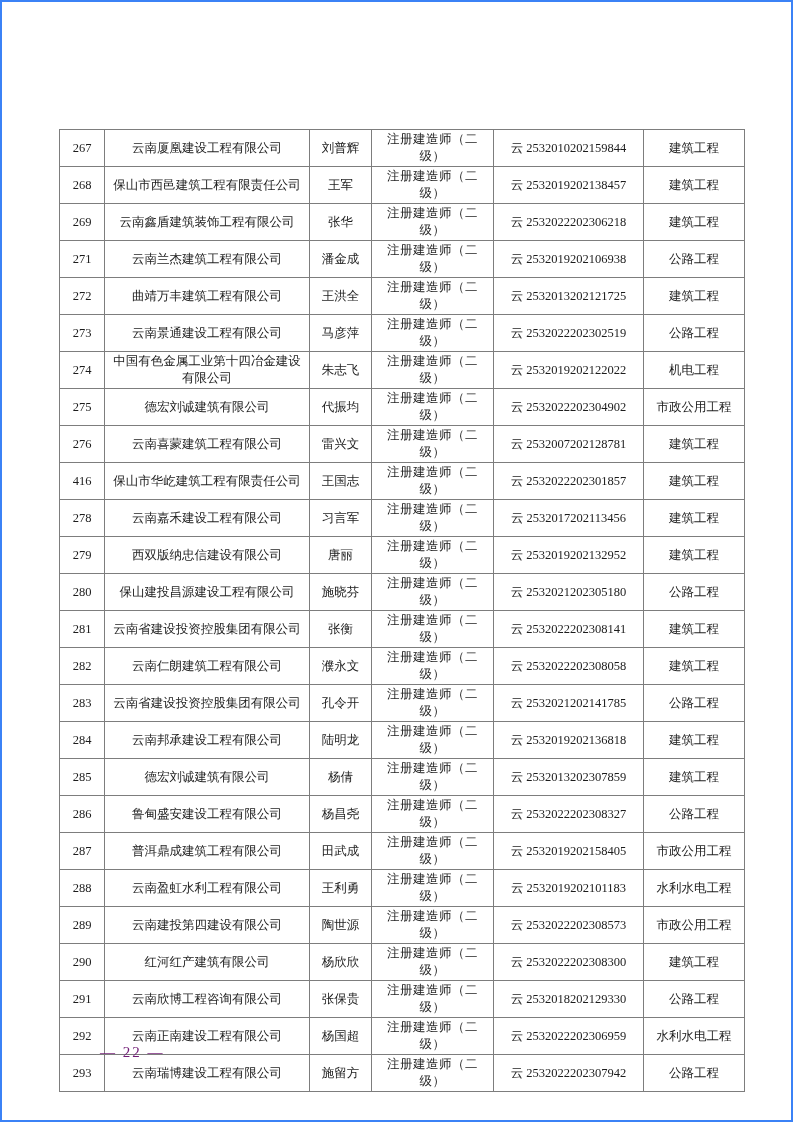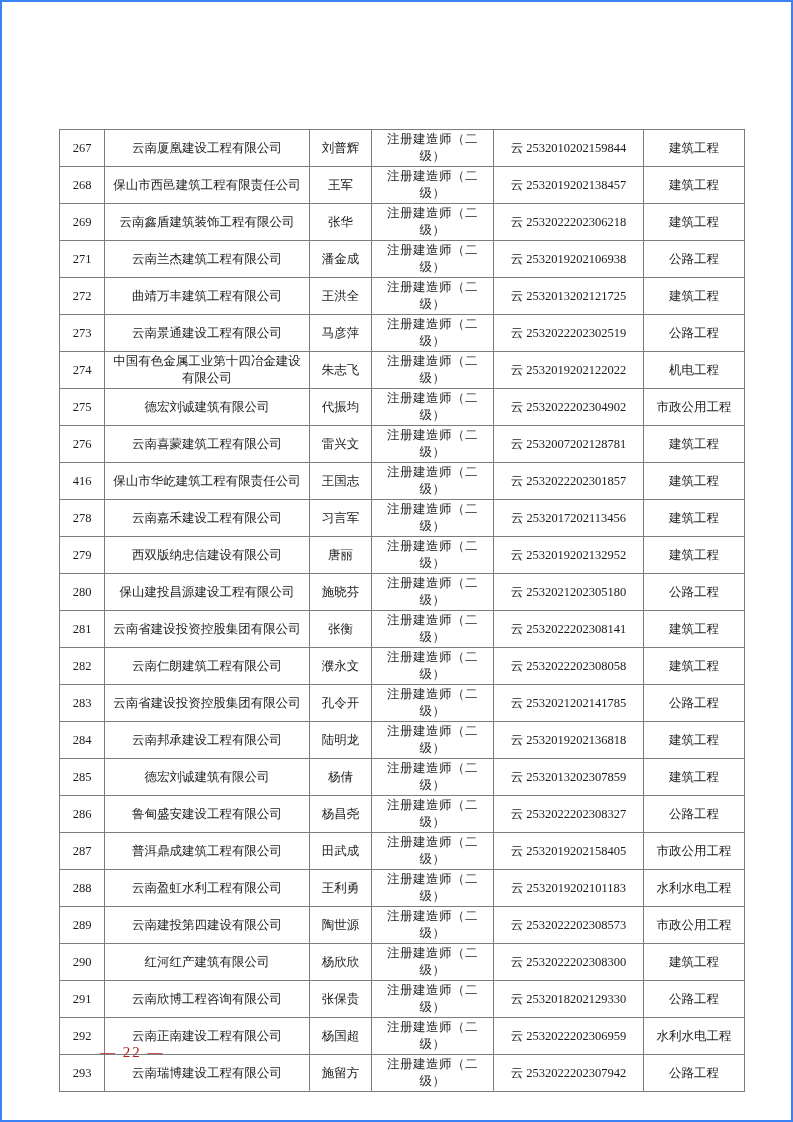--- a/index.html
+++ b/index.html
@@ -44,21 +44,21 @@
   .col-company  { width: 205px; }
   .col-person   { width: 62px;  }
   .col-qualification { width: 122px; letter-spacing: 0.5px; margin-left: 48px; }
   .col-cert-no  { width: 150px; font-family: Liberation Serif, serif; }
   .col-category { width: 101px; }
   .page-number {
     position: absolute;
     left: 98px;
     top: 1042px;
     font-size: 15px;
-    color: #b91c1c;
+    color: #701a75;
     letter-spacing: 2px;
   }
 </style>
 </head>
 <body>
 
 <div class="page">
   <div class="table-wrap">
     <table class="reg-table">
       <colgroup>

